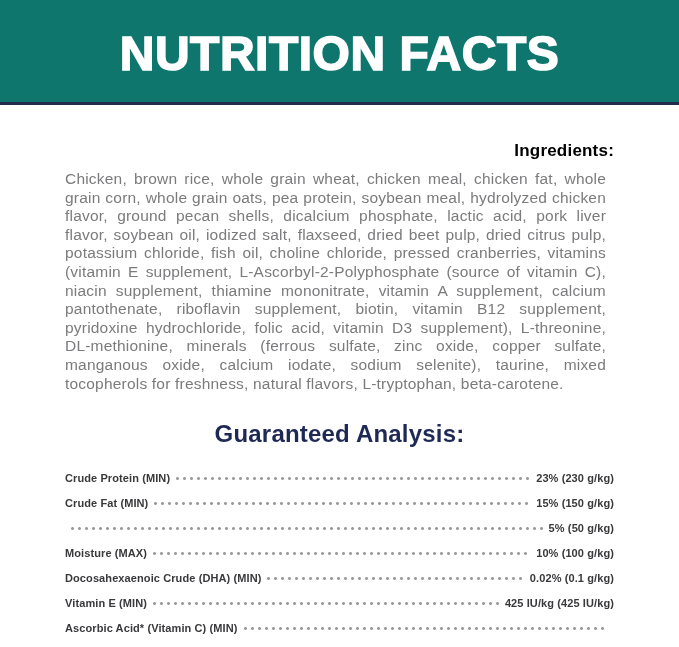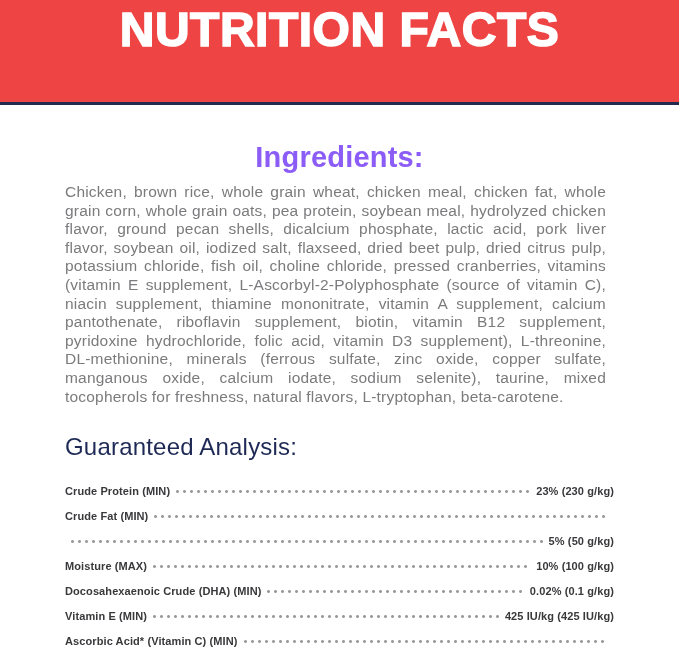--- a/index.html
+++ b/index.html
@@ -4,60 +4,61 @@
 <style>
   html, body { margin: 0; padding: 0; }
   body {
     width: 679px; height: 647px;
     background: #ffffff;
     overflow: hidden;
     font-family: "Liberation Sans", sans-serif;
   }
   .banner {
     width: 100%; height: 102px;
-    background: #ef4444;
+    background: #0f766e;
     border-bottom: 3px solid #222a4e;
-    display: flex; justify-content: center;
+    display: flex; align-items: center; justify-content: center;
     box-sizing: content-box;
   }
   .banner-title {
     margin: 0;
     color: #ffffff;
     font-size: 48px;
     font-weight: 800;
     letter-spacing: 0.5px;
     -webkit-text-stroke: 1.6px #ffffff;
     white-space: nowrap;
     transform: translateY(2px);
   }
   .content {
     padding: 0 65px;
   }
   .ing-heading {
     margin: 36px 0 0 0;
-    text-align: center;
-    color: #8b5cf6;
-    font-size: 29px;
+    text-align: right;
+    color: #000000;
+    font-size: 17px;
     font-weight: bold;
     letter-spacing: 0.2px;
   }
   .ing-text {
     margin: 9px 8px 0 0;
     min-height: 223px;
     color: #7b7b7d;
     font-size: 15.5px;
     line-height: 18.6px;
     letter-spacing: 0.2px;
     text-align: justify;
   }
   .ga-heading {
     margin: 27px 0 0 0;
+    text-align: center;
     color: #1e2a55;
     font-size: 24px;
-    font-weight: normal;
+    font-weight: bold;
     letter-spacing: 0.2px;
   }
   .ga-table {
     margin-top: 11px;
   }
   .ga-row {
     display: flex;
     align-items: flex-end;
     height: 25px;
     color: #39393c;
@@ -93,20 +94,21 @@
 
   <div class="ga-table">
       <div class="ga-row">
         <span class="ga-label">Crude Protein (MIN)</span>
         <span class="ga-dots"></span>
         <span class="ga-value">23% (230 g/kg)</span>
       </div>
       <div class="ga-row">
         <span class="ga-label">Crude Fat (MIN)</span>
         <span class="ga-dots"></span>
+        <span class="ga-value">15% (150 g/kg)</span>
       </div>
       <div class="ga-row">
         <span class="ga-dots"></span>
         <span class="ga-value">5% (50 g/kg)</span>
       </div>
       <div class="ga-row">
         <span class="ga-label">Moisture (MAX)</span>
         <span class="ga-dots"></span>
         <span class="ga-value">10% (100 g/kg)</span>
       </div>

